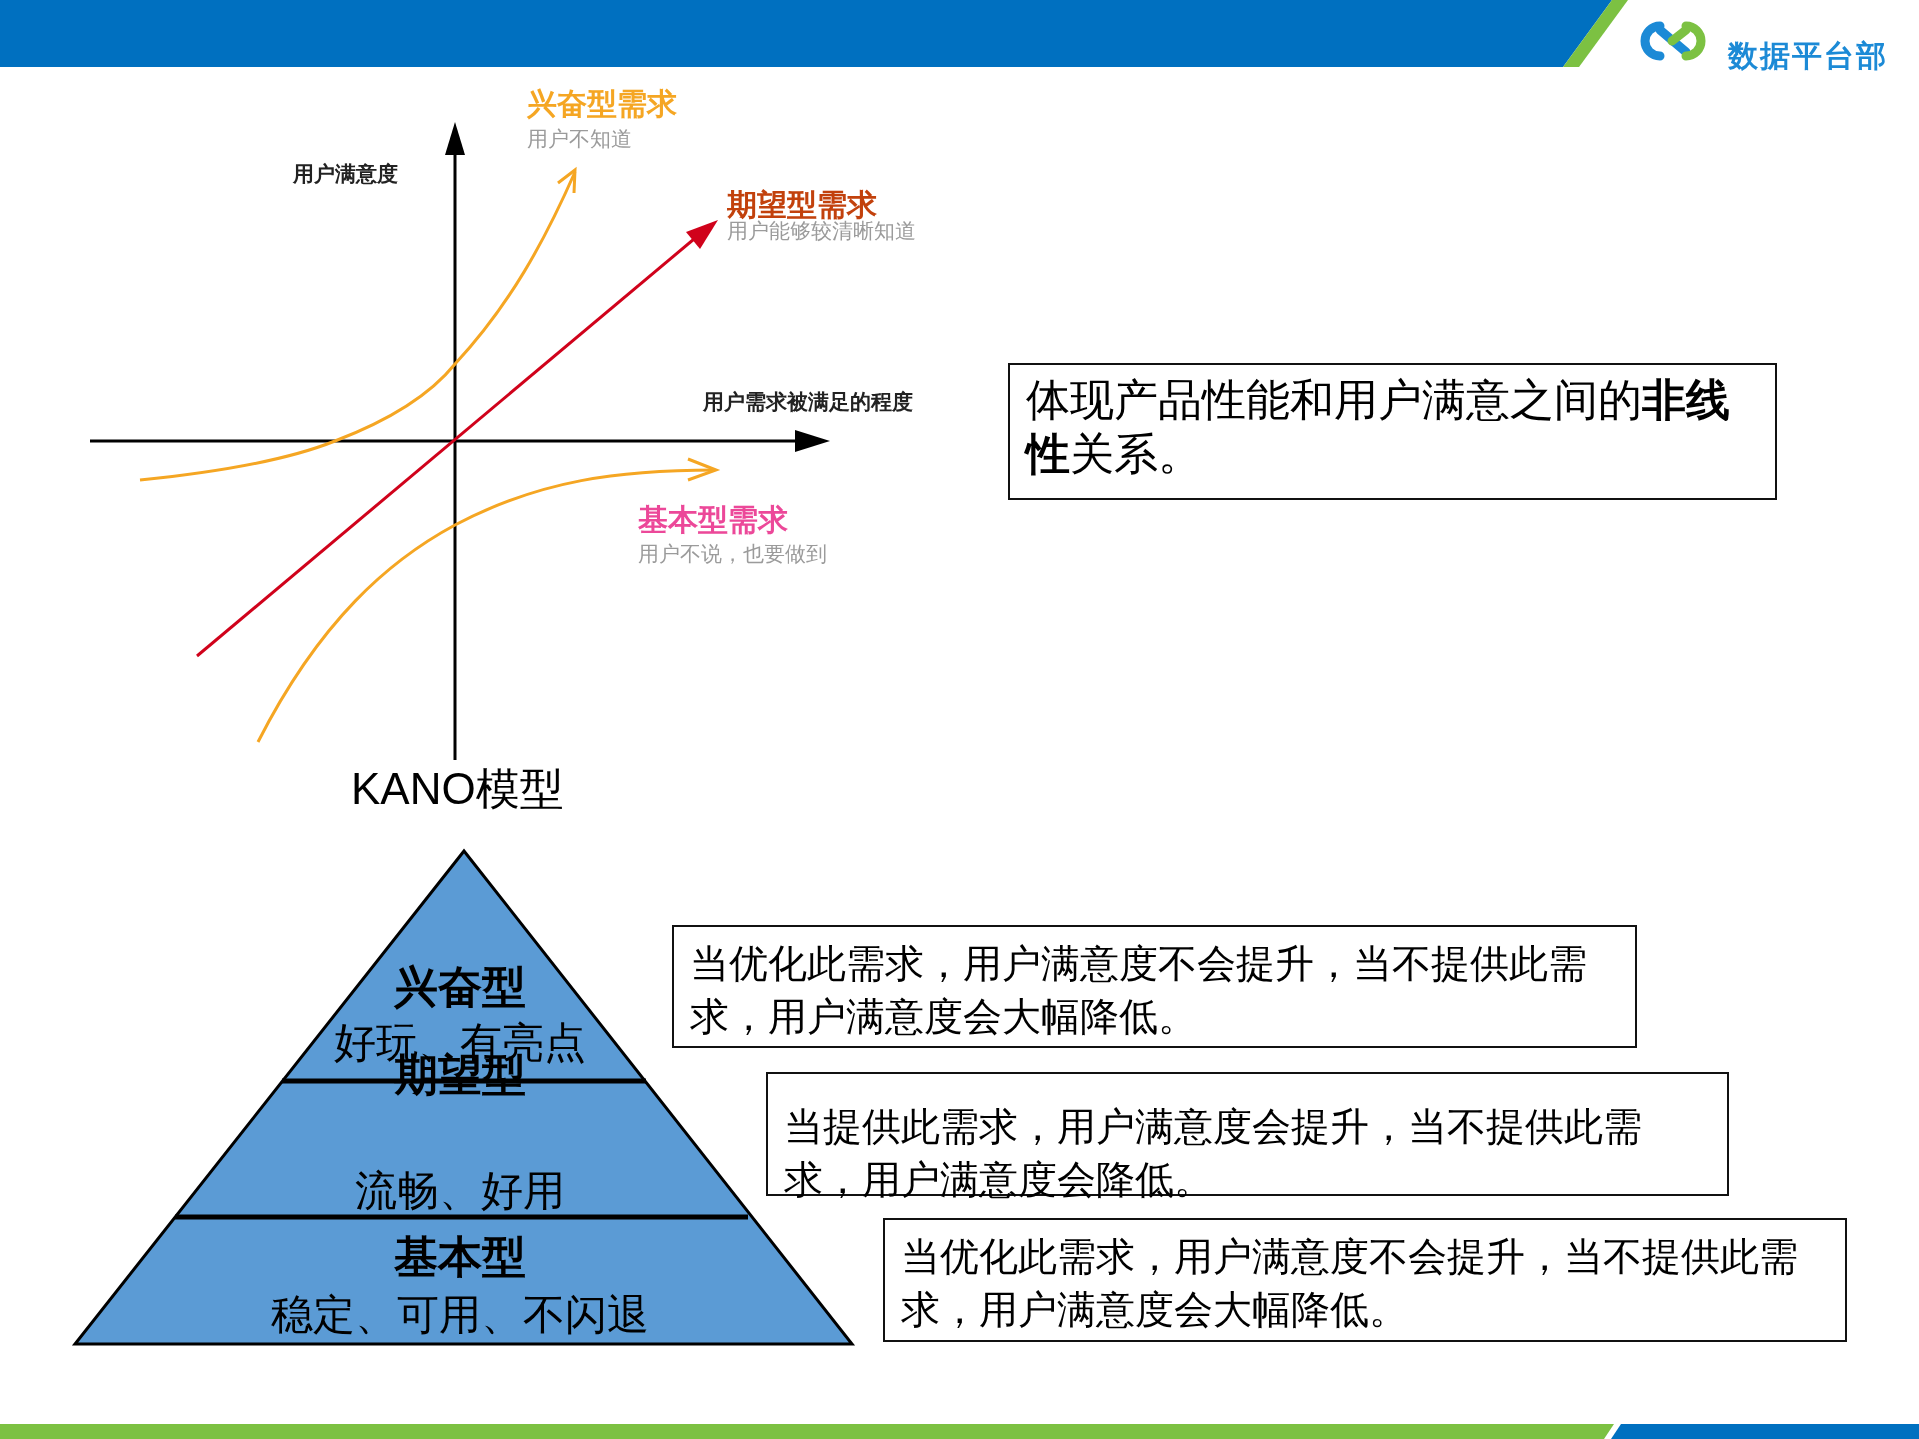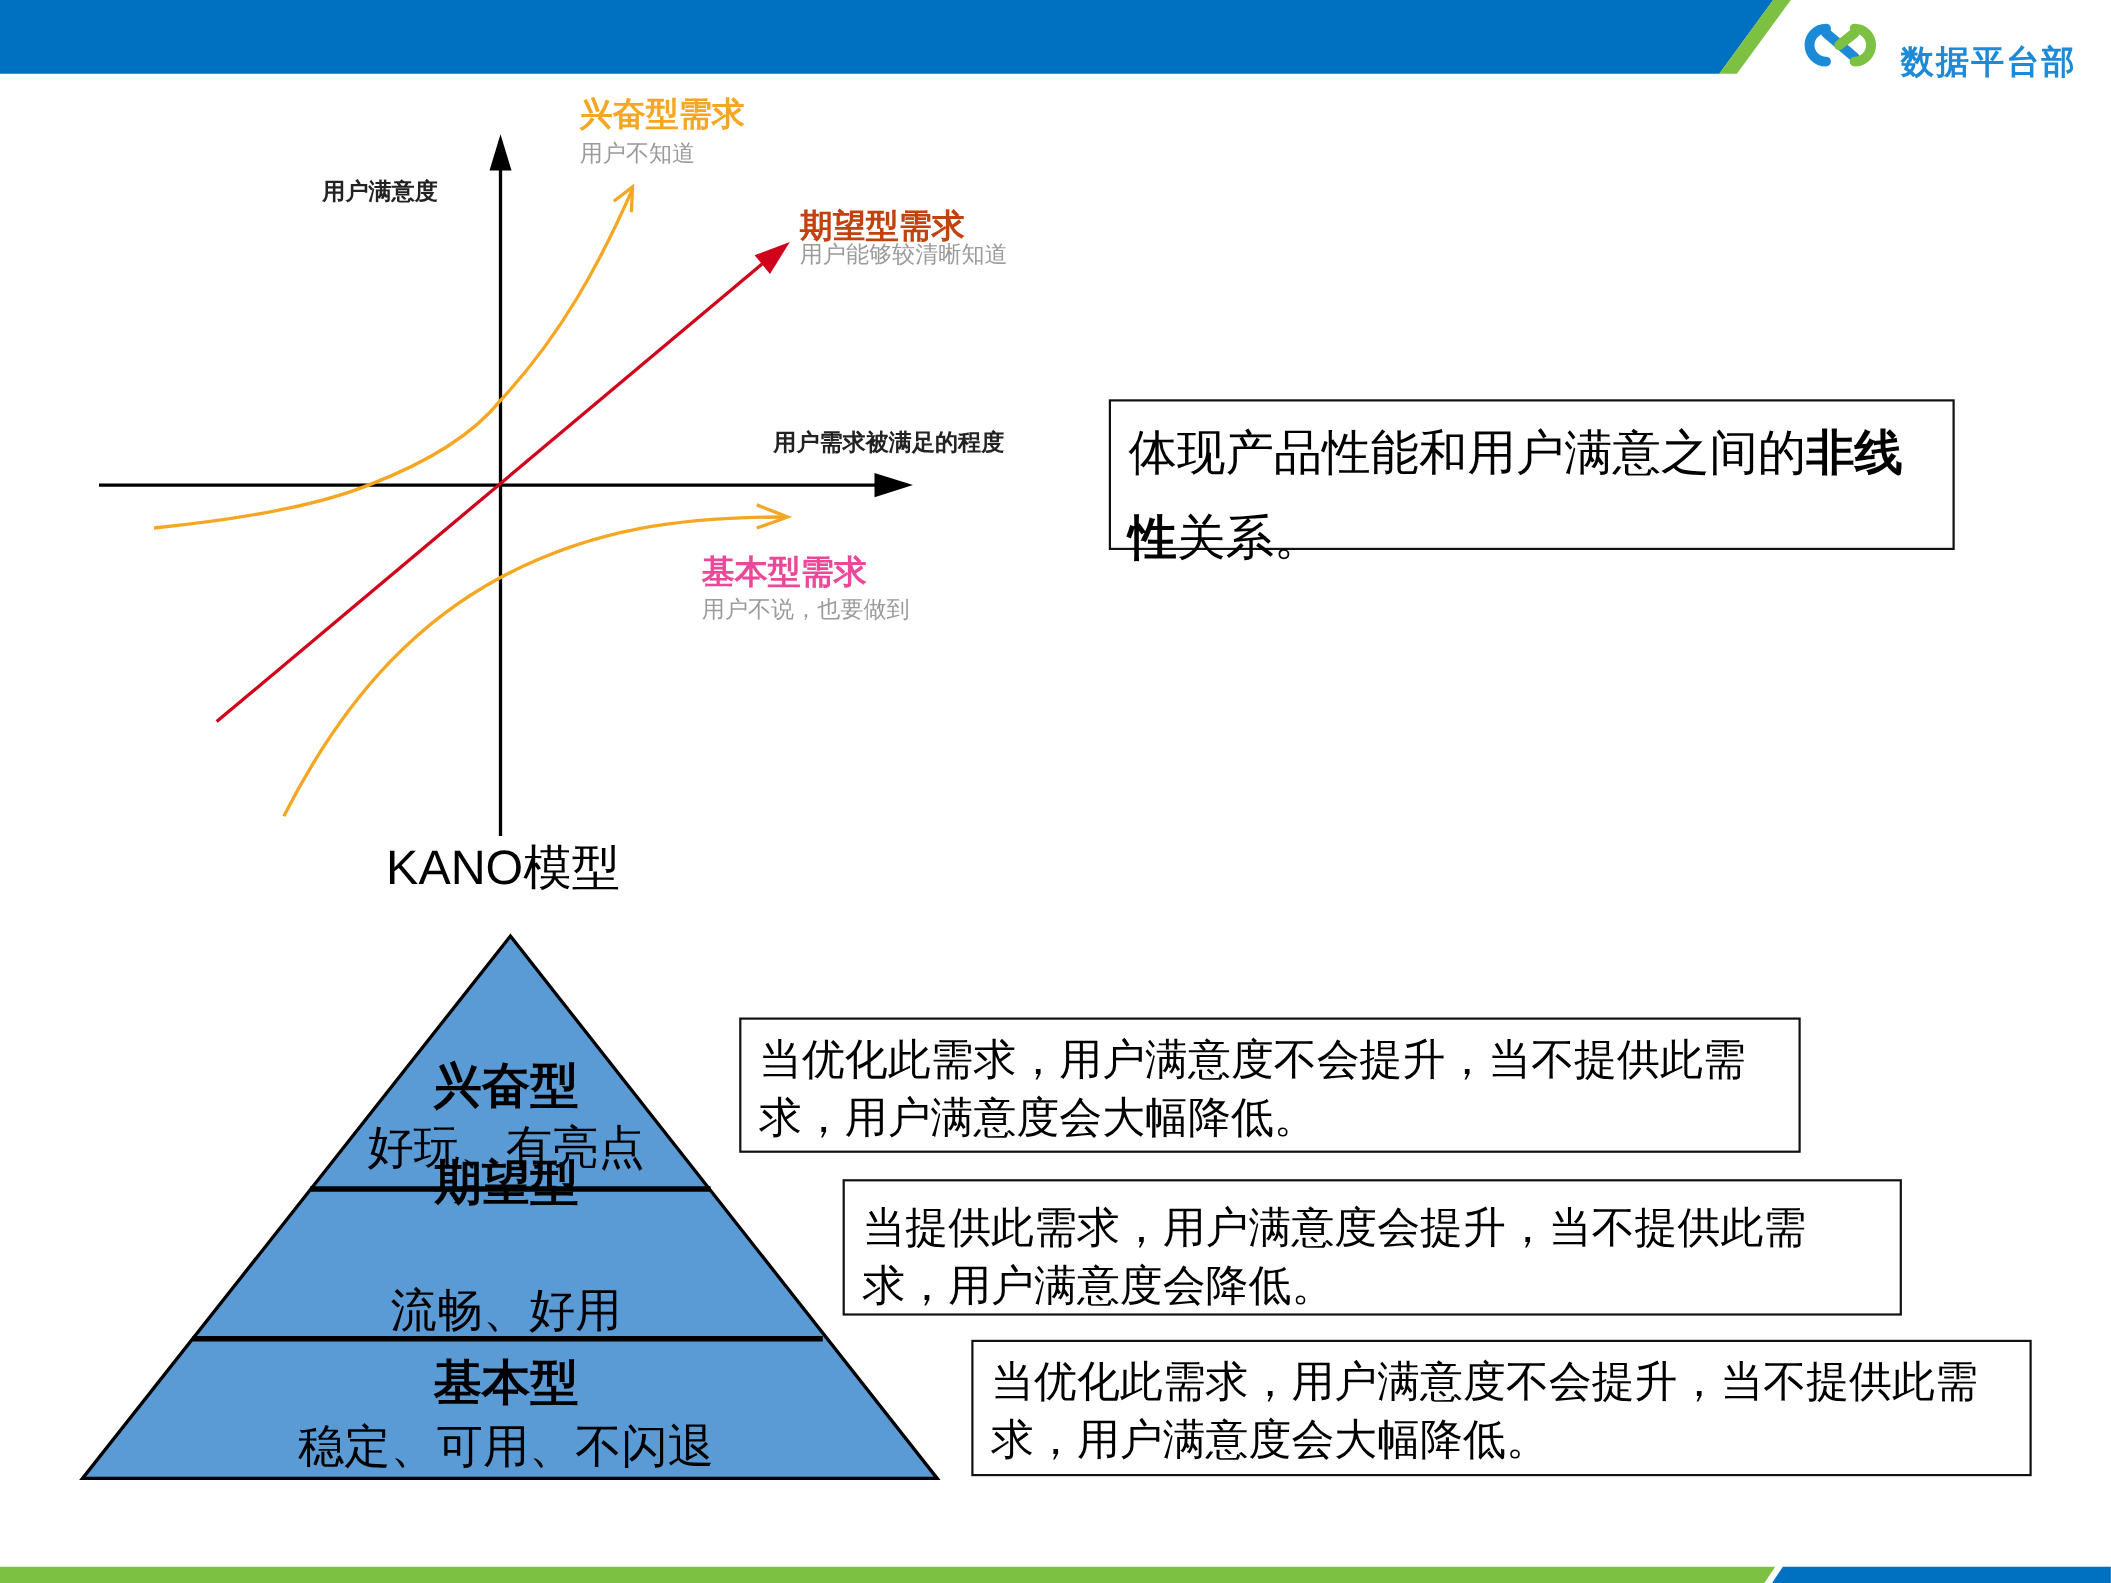--- a/index.html
+++ b/index.html
@@ -9,23 +9,23 @@
   #topbar-svg, #bottombar-svg, #chart-svg, #pyramid-svg { position:absolute; left:0; top:0; }
   .logo-text { position:absolute; left:1728px; top:36px; font-size:30px; font-weight:bold; color:#1c8ad6; letter-spacing:2px; white-space:nowrap; }
   .chart-title-main { position:absolute; font-size:30px; font-weight:bold; white-space:nowrap; }
   .chart-title-sub { position:absolute; font-size:21px; color:#9b9b9b; white-space:nowrap; }
   .axis-label { position:absolute; font-size:21px; font-weight:bold; color:#222; white-space:nowrap;text-align:right; }
   .kano-label { position:absolute; left:351px; top:760px; font-size:44px; color:#000; font-family:"Liberation Sans", sans-serif; white-space:nowrap; }
   .note-box { position:absolute; border:2px solid #111; background:#fff; box-sizing:border-box;
               font-family:"Liberation Sans", sans-serif; color:#000; }
   .note-box .txt { font-size:39px; line-height:53px; }
   .main-box { left:1008px; top:363px; width:769px; height:137px; padding:8px 16px; }
-  .main-box .txt { font-size:44px; line-height:78px; }
+  .main-box .txt { font-size:44px; line-height:54px; }
   .box-1 { left:672px; top:925px; width:965px; height:123px; padding:10px 16px; }
-  .box-2 { left:766px; top:1072px; width:963px; height:124px; padding:16px 16px; }
+  .box-2 { left:766px; top:1072px; width:963px; height:124px; padding:26px 16px; }
   .box-3 { left:883px; top:1218px; width:964px; height:124px; padding:10px 16px; }
   .pyr-title { position:absolute; font-size:44px; font-weight:bold; color:#000; text-align:center; width:300px; white-space:nowrap; }
   .pyr-sub { position:absolute; font-size:42px; color:#000; text-align:center; width:420px; white-space:nowrap; font-family:"Liberation Sans", sans-serif; }
 </style>
 </head>
 <body>
 
 <svg id="topbar-svg" width="1919" height="80">
   <polygon points="0,0 1612,0 1563,67 0,67" fill="#0070c0"></polygon>
   <polygon points="1612,0 1628,0 1579,67 1563,67" fill="#7cc142"></polygon>

